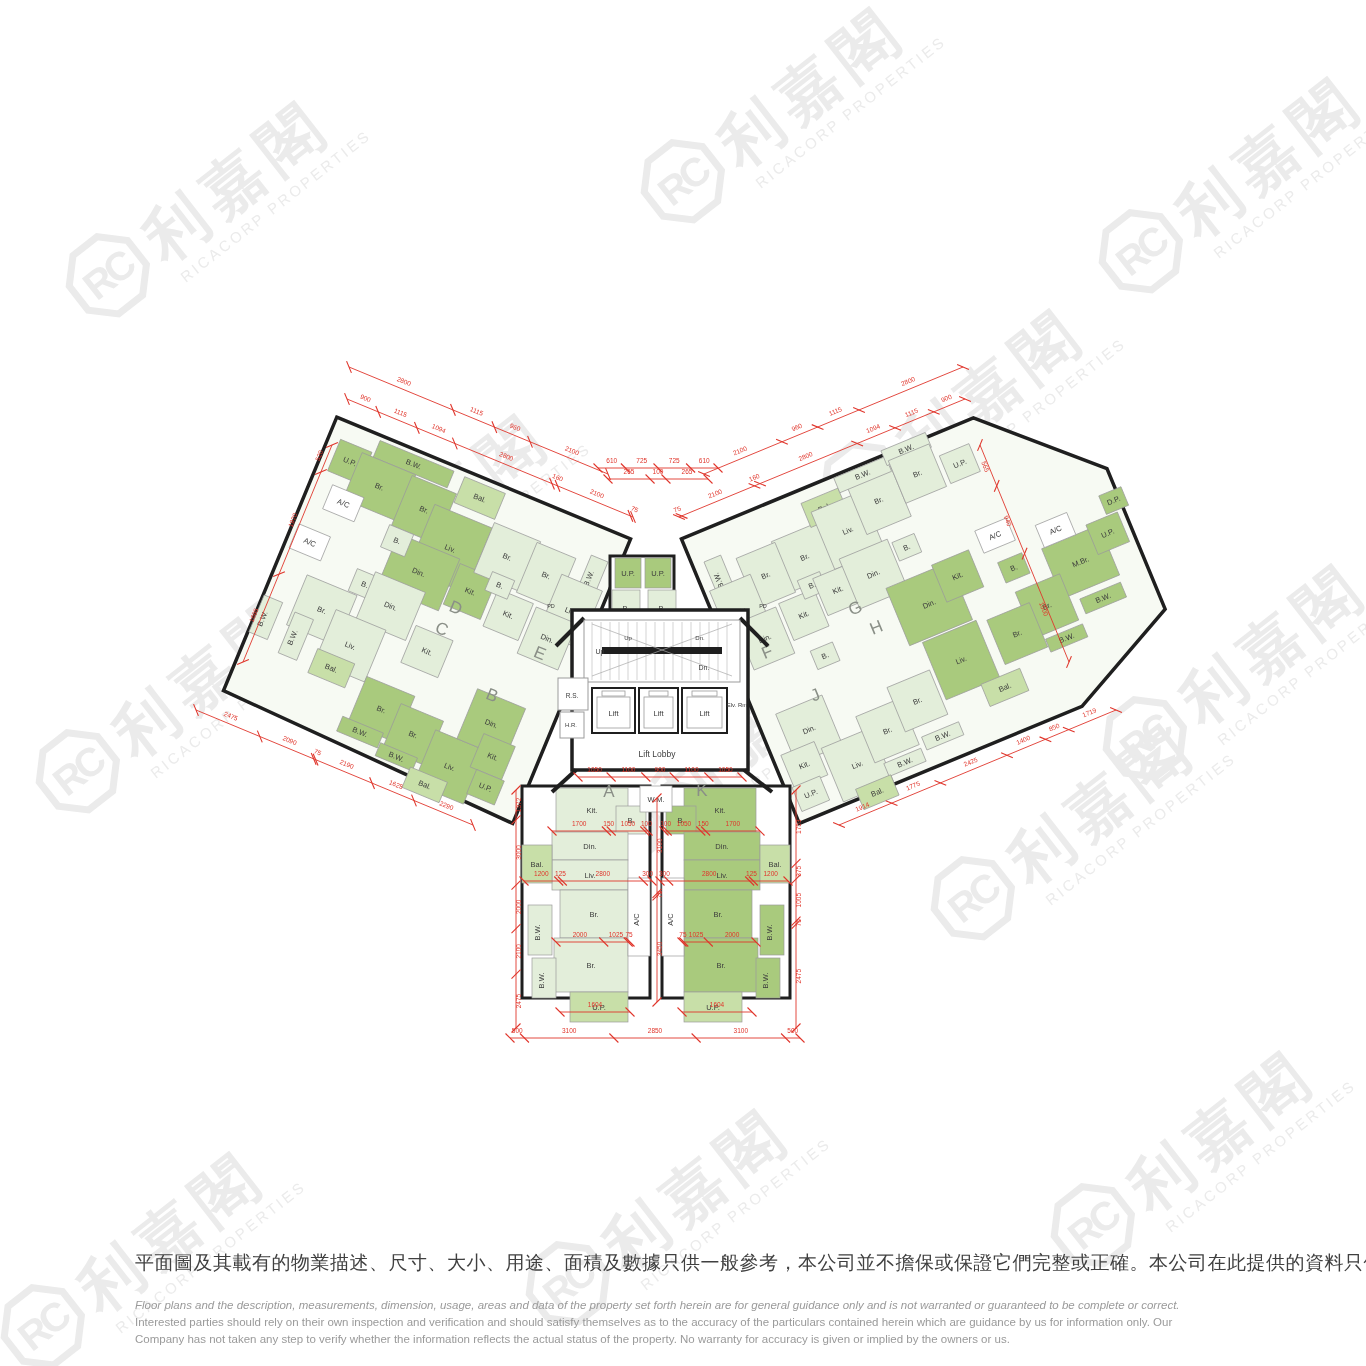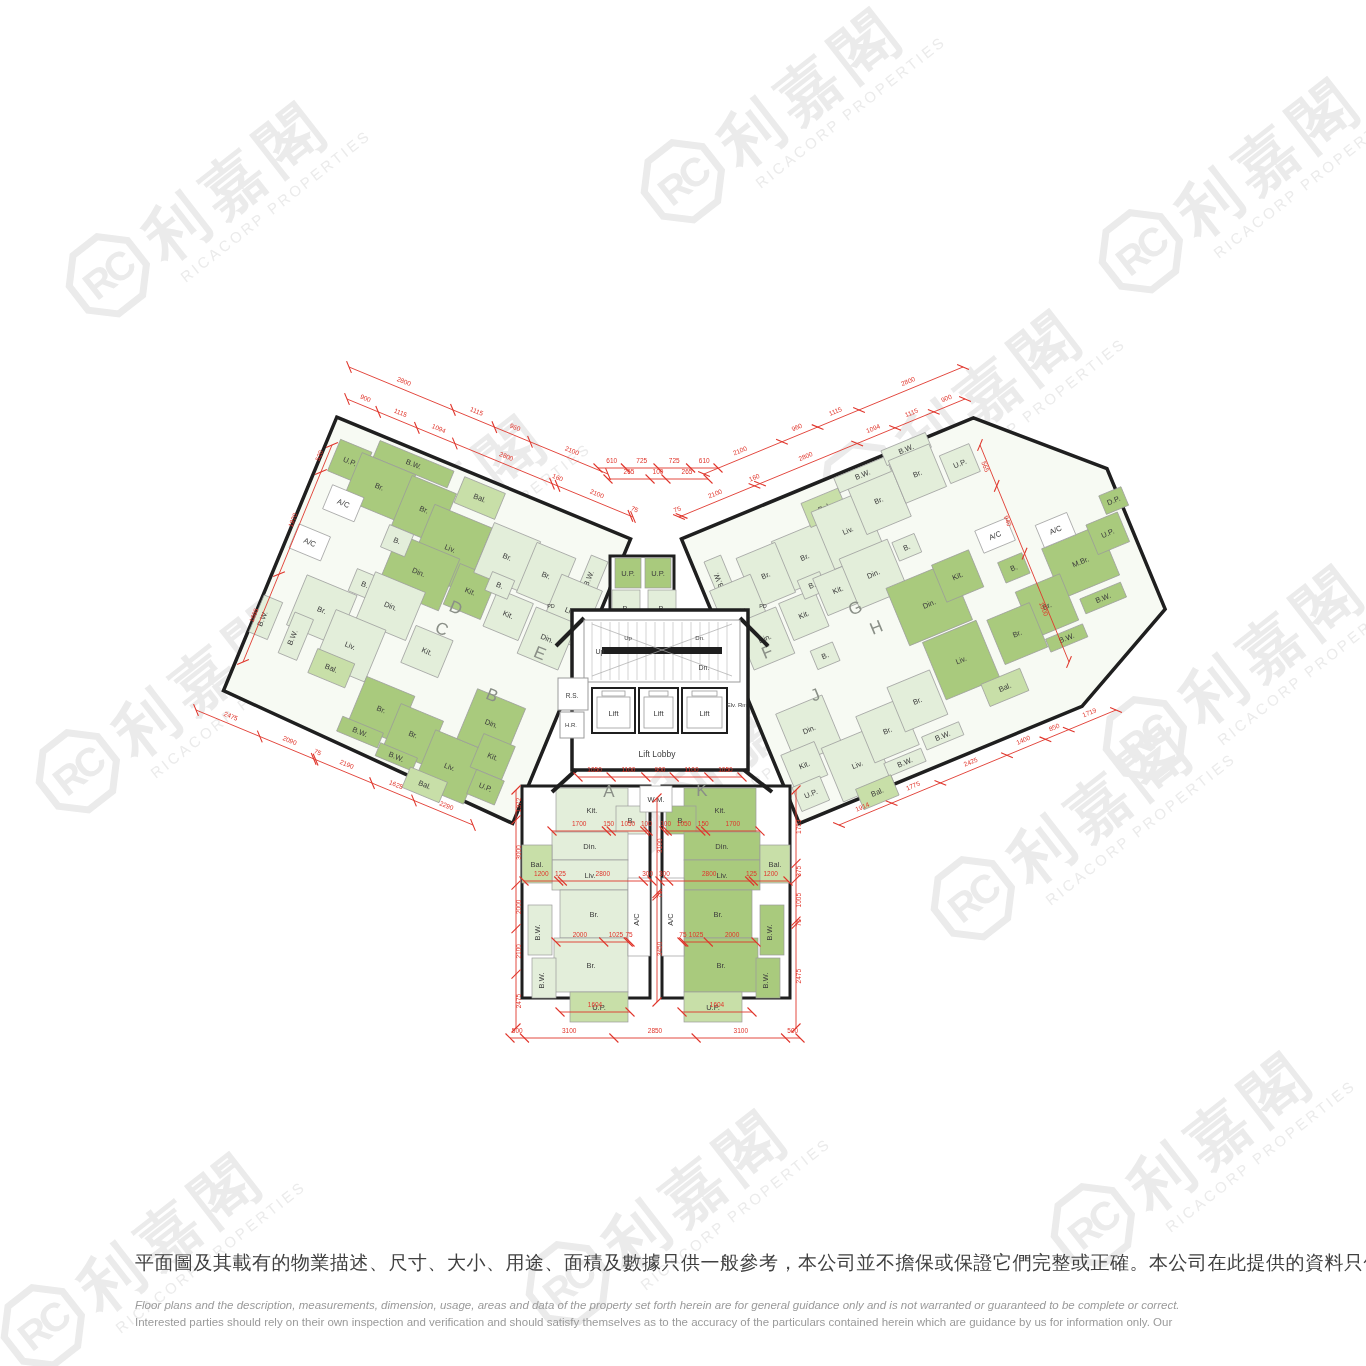--- a/index.html
+++ b/index.html
@@ -654,14 +654,15 @@
           <line x1="677.5" y1="1007.5" x2="686.5" y2="1016.5" stroke="#e0352b" stroke-width="1.1"></line>
           <line x1="747.5" y1="1007.5" x2="756.5" y2="1016.5" stroke="#e0352b" stroke-width="1.1"></line>
           <text x="717" y="1006.5" font-size="6.5" fill="#e0352b" text-anchor="middle">1604</text>
         </g>
       </g>
     </svg>
   <div class="disclaimer">
     <p class="zh">平面圖及其載有的物業描述、尺寸、大小、用途、面積及數據只供一般參考，本公司並不擔保或保證它們完整或正確。本公司在此提供的資料只供閣下參考，本公司並無採取任何步</p>
     <p class="en">Floor plans and the description, measurements, dimension, usage, areas and data of the property set forth herein are for general guidance only and is not warranted or guaranteed to be complete or correct.</p>
     <p class="en">Interested parties should rely on their own inspection and verification and should satisfy themselves as to the accuracy of the particulars contained herein which are guidance by us for information only.  Our</p>
+    <p class="en">Company has not taken any step to verify whether the information reflects the actual status of the property.  No warranty for accuracy is given or implied by the owners or us.</p>
   </div>
 </div>
 
 </body></html>

